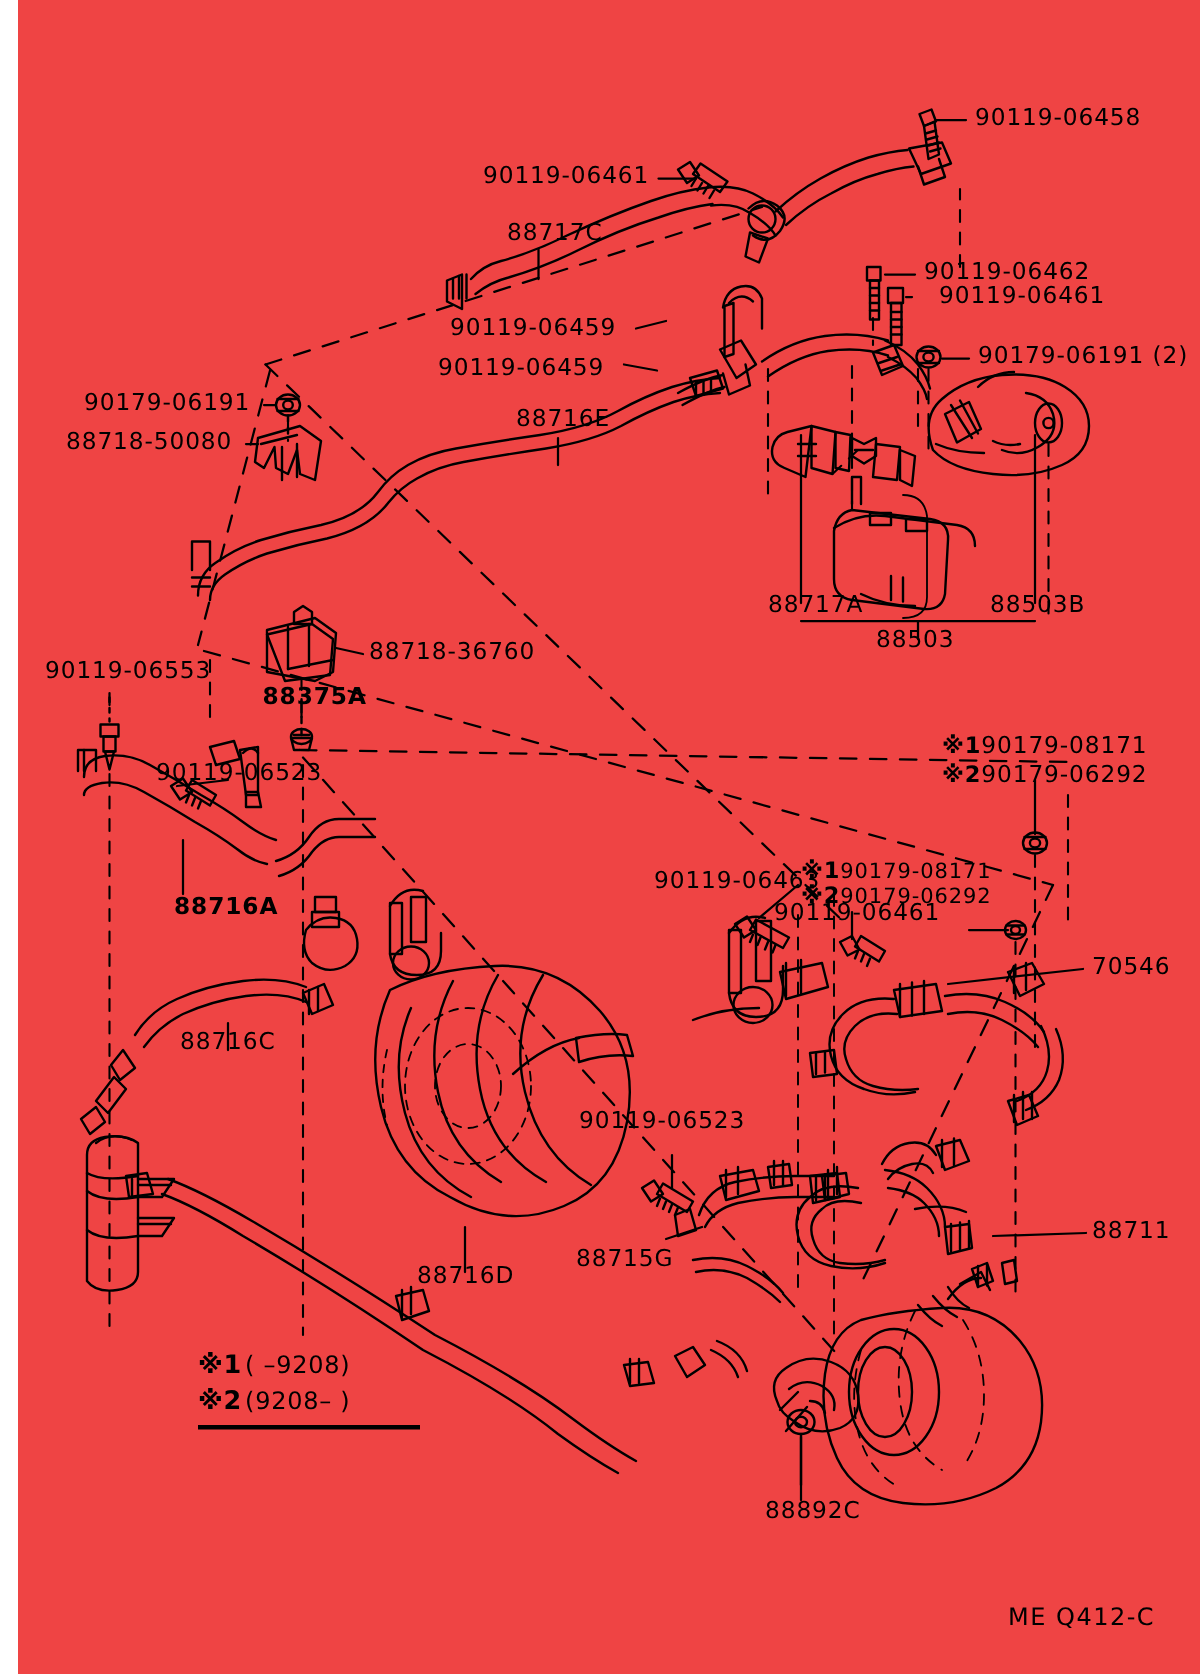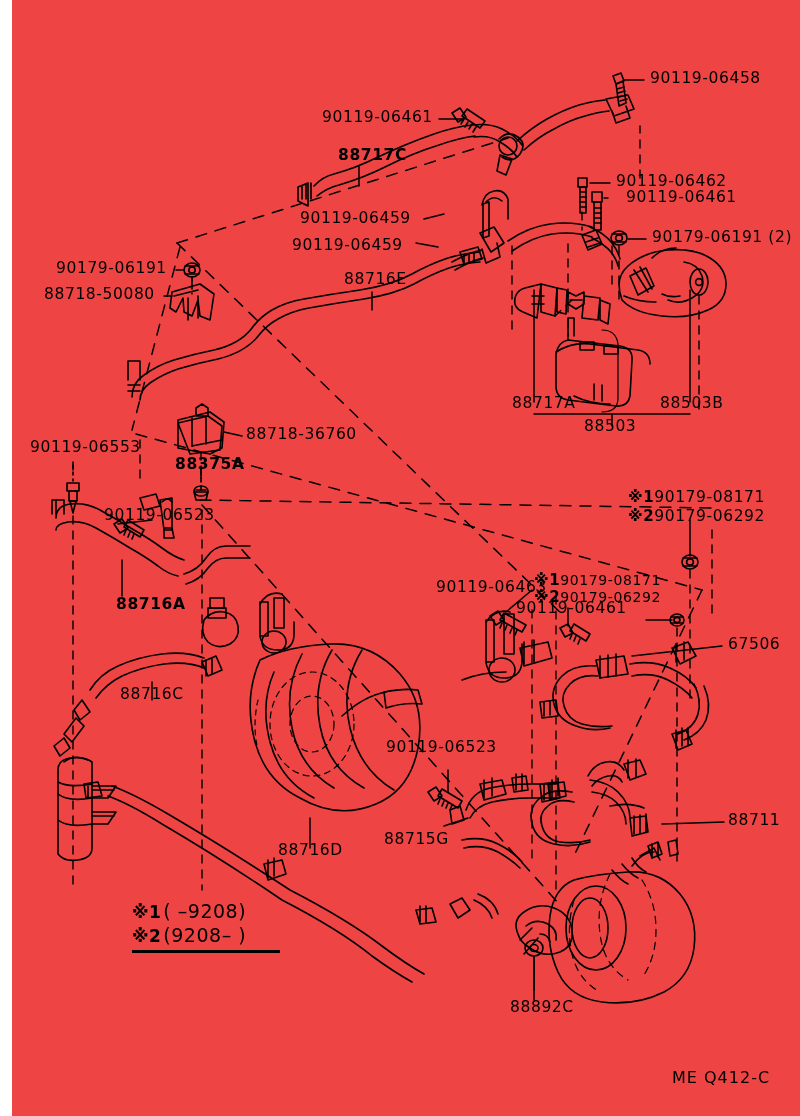--- a/index.html
+++ b/index.html
@@ -70,21 +70,21 @@
     border-top: 3px solid #000;
     width: 148px;
     margin-top: 2px;
   }
   .legend-star {
     font-weight: bold;
     font-size: 17px;
     margin-right: 2px;
   }
   .legend-txt {
-    font-size: 19px;
+    font-size: 16px;
   }
 </style>
 </head>
 <body>
 
 <div id="sheet">
 
   <svg class="layer" viewBox="0 0 800 1116">
     <g fill="none" stroke="#000" stroke-width="1.6" stroke-linecap="round" stroke-linejoin="round">
 
@@ -492,21 +492,21 @@
         <path d="M190 510 L190 890"></path>
         <path d="M678 570 L678 700"></path>
         <path d="M665 628 L665 866"></path>
         <path d="M700 530 L700 620"></path>
       </g>
     </g>
   </svg>
 
   <span class="lbl" style="left:638px; top:71px;">90119-06458</span>
   <span class="lbl" style="left:310px; top:110px;">90119-06461</span>
-  <span class="lbl" style="left:326px; top:148px;font-weight:bold;">88717C</span>
+  <span class="lbl" style="left:326px; top:148px;">88717C</span>
   <span class="lbl" style="left:604px; top:174px;">90119-06462</span>
   <span class="lbl" style="left:614px; top:190px;">90119-06461</span>
   <span class="lbl" style="left:288px; top:211px;">90119-06459</span>
   <span class="lbl" style="left:640px; top:230px;">90179-06191 (2)</span>
   <span class="lbl" style="left:280px; top:238px;">90119-06459</span>
   <span class="lbl" style="left:44px; top:261px;">90179-06191</span>
   <span class="lbl" style="left:32px; top:287px;">88718-50080</span>
   <span class="lbl" style="left:332px; top:272px;">88716E</span>
 
   <span class="lbl" style="left:500px; top:396px;">88717A</span>
@@ -515,21 +515,21 @@
 
   <span class="lbl" style="left:18px; top:440px;text-align:center;">90119-06553</span>
   <span class="lbl" style="left:234px; top:427px;">88718-36760</span>
   <span class="lbl bold" style="left:163px; top:457px;">88375A</span>
   <span class="lbl" style="left:92px; top:508px;">90119-06523</span>
   <span class="lbl bold" style="left:70px; top:597px;margin-left:34px;">88716A</span>
   <span class="lbl" style="left:108px; top:687px;">88716C</span>
 
   <span class="lbl" style="left:424px; top:580px;">90119-06463</span>
   <span class="lbl" style="left:504px; top:601px;">90119-06461</span>
-  <span class="lbl" style="left:716px; top:637px;">67506</span>
+  <span class="lbl" style="left:716px; top:637px;">70546</span>
   <span class="lbl" style="left:716px; top:813px;text-align:center;">88711</span>
   <span class="lbl" style="left:374px; top:740px;">90119-06523</span>
   <span class="lbl" style="left:372px; top:832px;text-align:right;">88715G</span>
   <span class="lbl" style="left:266px; top:843px;">88716D</span>
   <span class="lbl" style="left:498px; top:1000px;">88892C</span>
 
   <div class="lbl" style="left:616px; top:490px;">
     <span class="star">※1</span><span>90179-08171</span>
   </div>
   <div class="lbl" style="left:616px; top:509px;">

